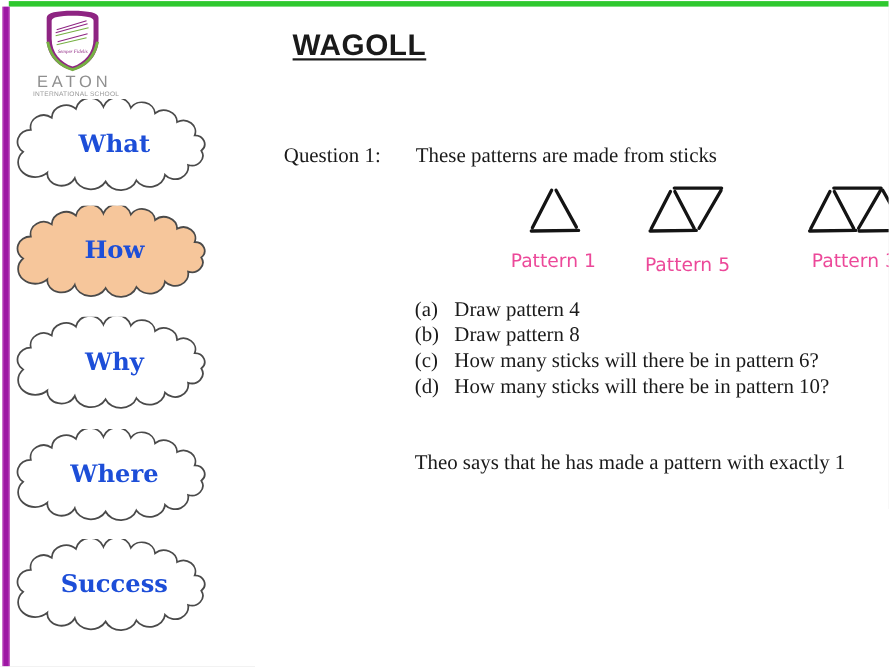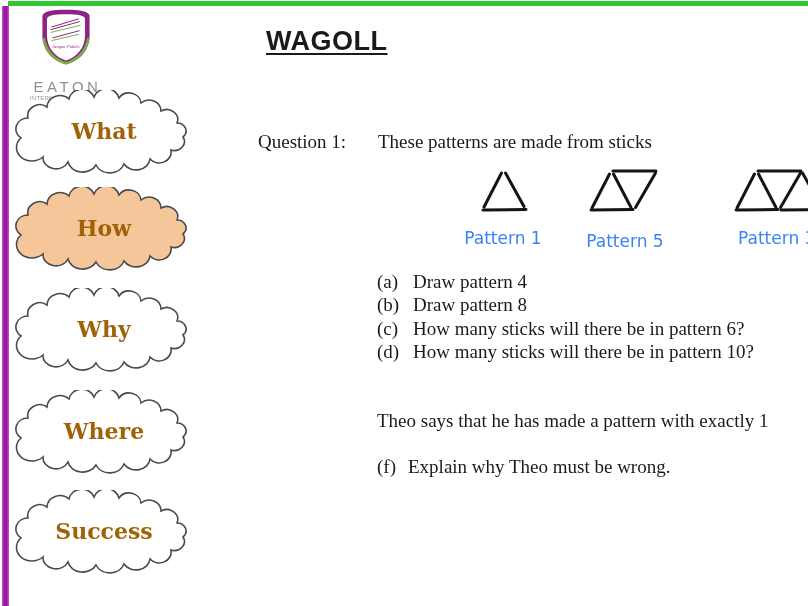--- a/index.html
+++ b/index.html
@@ -8,49 +8,49 @@
 
   
   .top-bar{position:absolute;left:8px;top:1px;width:800px;height:5px;background:#2FC82F;}
   .side-bar{position:absolute;left:2px;top:6px;width:7px;height:600px;
             background:linear-gradient(90deg,#c159c2,#9e17a4 30%,#9e17a4 70%,#c159c2);}
 
   
   .logo{position:absolute;left:30px;top:8px;width:72px;text-align:center;}
   .crest{display:block;margin:0 auto;width:56px;height:58px;}
   .logo-name{font-family:"Liberation Sans",sans-serif;font-size:15px;letter-spacing:3.5px;
-             color:#8f8f8f;margin-top:12px;padding-left:3px;}
+             color:#8f8f8f;margin-top:0px;padding-left:3px;}
   .logo-sub{font-family:"Liberation Sans",sans-serif;font-size:6px;letter-spacing:0.2px;
             color:#9a9a9a;white-space:nowrap;}
 
   
   .cloud{position:absolute;left:8px;width:192px;height:84px;}
   .cloud svg{position:absolute;left:0;top:0;width:100%;height:100%;}
   .cloud-fill{fill:#ffffff;stroke:#4a4a4a;stroke-width:1.6;}
   .cloud.highlight .cloud-fill{fill:#F6C69B;}
   .cloud-label{position:absolute;width:100%;text-align:center;top:50%;transform:translateY(-54%);
-               font-family:"DejaVu Serif",serif;font-weight:bold;font-size:22px;color:#a16207;}
+               font-family:"DejaVu Serif",serif;font-weight:bold;font-size:22px;color:#1d4ed8;}
   .cloud-what{top:90px;} .cloud-how{top:187px;} .cloud-why{top:288px;}
   .cloud-where{top:390px;} .cloud-success{top:490px;}
 
   
   .title{position:absolute;left:266px;top:26px;font-family:"Liberation Sans",sans-serif;
          font-size:27px;font-weight:bold;letter-spacing:0.5px;text-decoration:underline;
          text-underline-offset:3px;text-decoration-thickness:2px;}
 
   
   .q-line{position:absolute;left:258px;top:131px;font-size:19px;white-space:nowrap;}
   .q-prefix{display:inline-block;width:120px;}
 
   
   .pattern-figure{position:absolute;top:168px;}
   .pattern-figure line{stroke:#141414;stroke-width:3;stroke-linecap:round;}
   .p1{left:480px;} .p2{left:589px;} .p3{left:734px;}
   .pattern-label{position:absolute;font-family:"DejaVu Sans",sans-serif;font-size:17px;
-                 color:#3b82f6;white-space:nowrap;}
+                 color:#ec4899;white-space:nowrap;}
   .pl1{left:455px;width:96px;text-align:center;top:228px;}
   .pl2{left:582px;width:86px;text-align:center;top:231px;}
   .pl3{left:738px;top:228px;}
 
   
   .parts{position:absolute;left:377px;top:270px;font-size:19px;line-height:23.4px;}
   .part-row{white-space:nowrap;}
   .part-label{display:inline-block;width:36px;}
   .theo{position:absolute;left:377px;top:410px;font-size:19px;white-space:nowrap;text-align:right;}
   .part-f{position:absolute;left:377px;top:456px;font-size:19px;white-space:nowrap;}
@@ -162,17 +162,14 @@
     <div class="part-row">
       <span class="part-label">(c)</span><span>How many sticks will there be in pattern 6?</span>
     </div>
     <div class="part-row">
       <span class="part-label">(d)</span><span>How many sticks will there be in pattern 10?</span>
     </div>
   </div>
 
   <div class="theo">Theo says that he has made a pattern with exactly 1</div>
 
-  <div class="part-f">
-    <span class="part-label">(f)</span><span>Explain why Theo must be wrong.</span>
-  </div>
 
 </div>
 
 </body></html>

